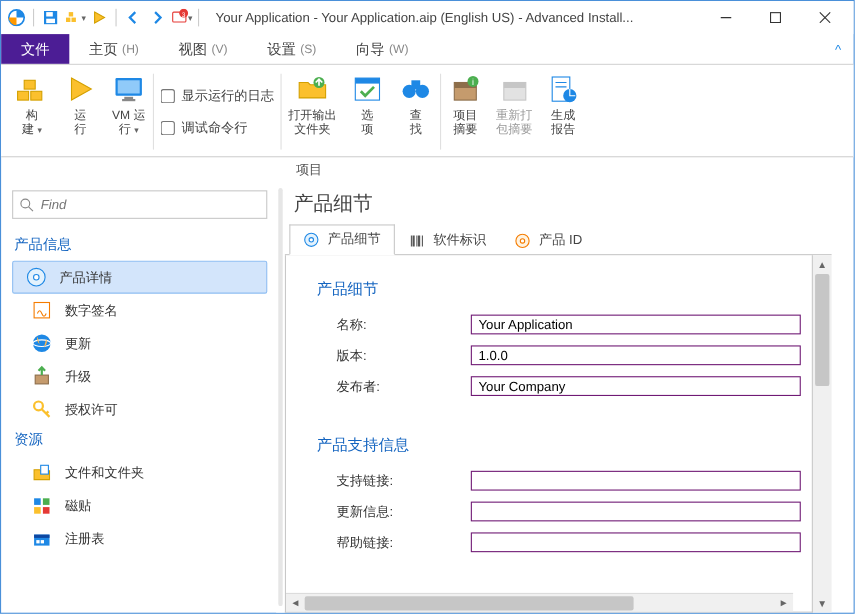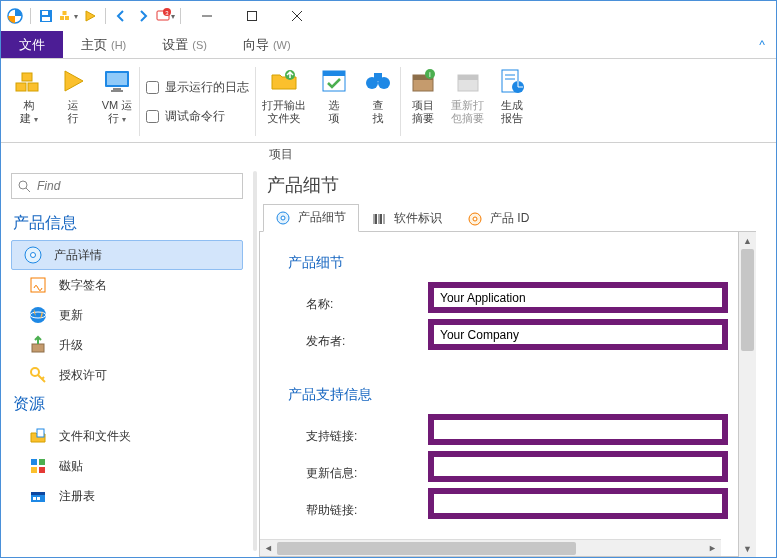--- a/index.html
+++ b/index.html
@@ -39,39 +39,39 @@
   
   
   .main { display:flex; height: calc(558px - 30px - 28px - 84px - 22px - 2px); }
   .left-pane { width:250px; display:flex; flex-direction:column; border-right:0; padding:8px 0 0 10px; position:relative;}
   .splitter { width:8px; background:#fff; display:flex; justify-content:center;}
   .splitter::before { content:''; width:4px; background:#e6e6e6; border-radius:2px; margin:6px 0;}
   
   .find-box { margin:0 8px 10px 0; height:26px; border:1px solid #c8c8c8; background:#fff; display:flex; align-items:center; padding:0 6px; gap:6px; color:#888;}
   .find-box input { border:none; outline:none; flex:1; font-size:12px; color:#444; font-style:italic;}
   
-  .tree-header { color:#1565c0; font-size:16px; padding:4px 2px 6px;}
+  .tree-header { color:#1565c0; font-size:13px; padding:4px 2px 6px;}
   .tree-item { display:flex; align-items:center; gap:10px; height:30px; padding:0 8px 0 16px; font-size:12px; color:#333;}
   .tree-item .ic { width:22px; height:22px; display:flex; align-items:center; justify-content:center;}
   .tree-item.sel { background:#d3e5fb; border:1px solid #8fbef2; border-radius:2px; margin-right:8px;padding-left:10px;}
   
   
   .right-pane { flex:1; display:flex; flex-direction:column; padding:4px 20px 0 0; min-width:0;}
   .page-title { font-size:18px; color:#444; padding:4px 8px 6px;}
   .tabstrip { display:flex; align-items:flex-end; border-bottom:1px solid #c8c8c8; padding-left:4px; gap:0;}
   .tab { display:flex; align-items:center; gap:6px; padding:4px 12px 5px; font-size:12px; color:#444; border:1px solid transparent; border-bottom:none; position:relative; top:1px;}
   .tab .ic { width:16px; height:16px; display:flex; align-items:center;}
   .tab.active { background:#fff; border-color:#c8c8c8; border-bottom:1px solid #fff;}
   
   .form-scroll { flex:1; overflow:hidden; position:relative; border:1px solid #c8c8c8; border-top:none; margin-right:0;}
   .form-inner { position:absolute; inset:0; overflow:auto; padding:18px 10px 10px 28px;}
   .section-title { color:#1565c0; font-size:14px; margin:4px 0 10px;}
   .form-row { display:flex; align-items:flex-end; margin:6px 0; min-height:22px;}
   .form-row .lab { width:140px; padding-left:18px; font-size:12px; color:#333;}
-  .form-row input[type=text] { flex:1; height:31px; border:6px solid #701a75; padding:0 6px; font-size:12px; min-width:200px;}
+  .form-row input[type=text] { flex:1; height:18px; border:1px solid #701a75; padding:0 6px; font-size:12px; min-width:200px;}
   
   .hscroll { height:17px; background:#f0f0f0; border-top:1px solid #dcdcdc; display:flex; align-items:center;}
   .hscroll .arrow { width:17px; height:17px; display:flex; align-items:center; justify-content:center; color:#666; font-size:9px;}
   .hscroll .track { flex:1; height:17px; background:#f0f0f0; position:relative;}
   .hscroll .thumb { position:absolute; left:0; width:70%; top:2px; bottom:2px; background:#c6c6c6; border-radius:2px;}
   
   .vscroll { width:17px; background:#f0f0f0; display:flex; flex-direction:column;}
   .vscroll .arrow { height:17px; display:flex; align-items:center; justify-content:center; color:#666; font-size:9px;}
   .vscroll .track { flex:1; position:relative;}
   .vscroll .thumb { position:absolute; top:0; height:35%; left:2px; right:2px; background:#c6c6c6; border-radius:2px;}
@@ -125,20 +125,21 @@
     <span class="qat-btn">
         <svg width="16" height="16">
           <rect x="2" y="3" width="12" height="9" rx="1" fill="#fff" stroke="#e53935"></rect>
           <circle cx="12" cy="4" r="4" fill="#e53935"></circle>
           <text x="12" y="7" font-size="6" fill="#fff" text-anchor="middle">3</text>
         </svg>
         <span style="font-size:8px;color:#666;">▾</span>
       </span>
     <span class="qat-sep"></span>
   </div>
+  <div class="title-text">Your Application - Your Application.aip (English US) - Advanced Install...</div>
   <div class="win-btns">
     <div class="win-btn">
         <svg width="10" height="10">
           <line x1="0" y1="5" x2="10" y2="5" stroke="#333"></line>
         </svg>
       </div>
     <div class="win-btn">
         <svg width="10" height="10">
           <rect x="0.5" y="0.5" width="9" height="9" fill="none" stroke="#333"></rect>
         </svg>
@@ -150,20 +151,24 @@
         </svg>
       </div>
   </div>
 </div>
 
 <div class="menubar">
   <div class="file-tab">文件</div>
   <div class="menu-item">
       <span>主页</span>
       <span class="hint">(H)</span>
+    </div>
+  <div class="menu-item">
+      <span>视图</span>
+      <span class="hint">(V)</span>
     </div>
   <div class="menu-item">
       <span>设置</span>
       <span class="hint">(S)</span>
     </div>
   <div class="menu-item">
       <span>向导</span>
       <span class="hint">(W)</span>
     </div>
   <div class="spacer"></div>
@@ -426,20 +431,24 @@
     </div>
     <div style="display:flex; flex:1; min-height:0;">
       <div class="form-scroll" style="flex:1;">
         <div class="form-inner">
           <div class="section-title">产品细节</div>
           <div class="form-row">
             <div class="lab">名称:</div>
             <input type="text" value="Your Application" style="">
           </div>
           <div class="form-row">
+            <div class="lab">版本:</div>
+            <input type="text" value="1.0.0" style="">
+          </div>
+          <div class="form-row">
             <div class="lab">发布者:</div>
             <input type="text" value="Your Company" style="">
           </div>
           <div class="section-title" style="margin-top:36px">产品支持信息</div>
           <div class="form-row">
             <div class="lab">支持链接:</div>
             <input type="text" value="" style="">
           </div>
           <div class="form-row">
             <div class="lab">更新信息:</div>

